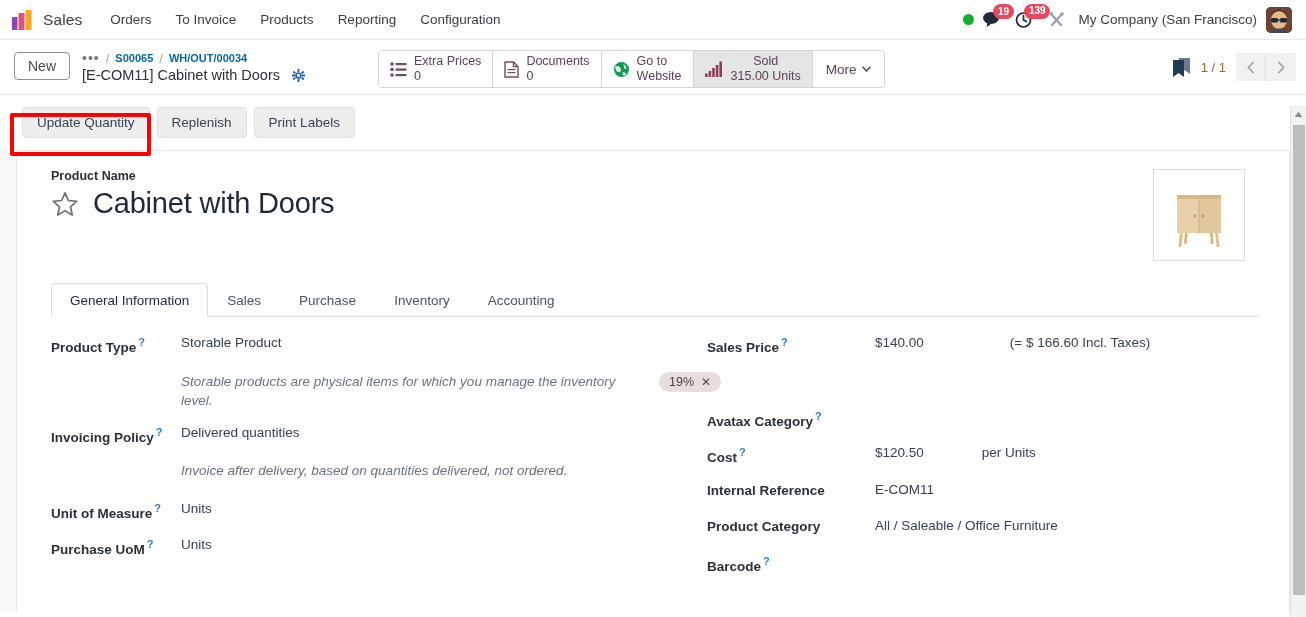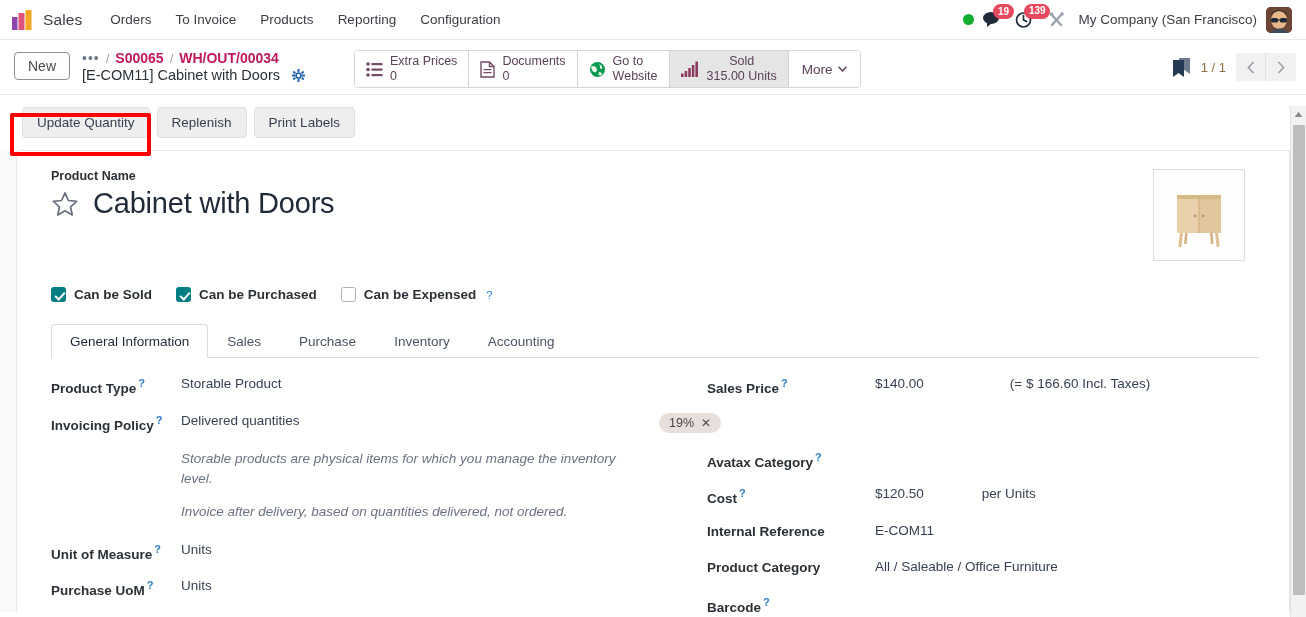--- a/index.html
+++ b/index.html
@@ -49,27 +49,27 @@
   }
   .btn-new {
     border: 1px solid #8f8f8f; background: #fff; color: #4b4b4b;
     border-radius: 4px; font-size: 14px; padding: 5px 13px;
     cursor: pointer; margin-right: 12px; margin-top: 4px;
   }
   .bc-wrap { display: flex; flex-direction: column; gap: 1px; padding-top: 2px; }
   .bc-row { display: flex; align-items: center; gap: 6px; font-size: 13px; }
   .bc-dots { color: #6c7a86; letter-spacing: 1px; font-size: 14px; cursor: pointer; }
   .bc-sep { color: #9aa3ab; }
-  .bc-link { color: #be185d; cursor: pointer; font-weight: 600; font-size: 14px; }
+  .bc-link { color: #0369a1; cursor: pointer; font-weight: 600; font-size: 11px; }
   .bc-title { font-size: 14.5px; color: #2b3137; display: flex; align-items: center; gap: 12px; }
   .gear { width: 13px; height: 13px; cursor: pointer; }
 
   
   .smart-buttons {
-    display: flex; align-items: stretch; margin-left: 49px; margin-top: 2px;
+    display: flex; align-items: stretch; margin-left: 73px; margin-top: 2px;
     border: 1px solid #d2d4d8; border-radius: 4px; overflow: hidden; height: 38px;
   }
   .sbtn {
     display: flex; align-items: center; gap: 7px;
     padding: 0 11px; border-right: 1px solid #d2d4d8;
     background: #fff; cursor: pointer; color: #5c4259;
   }
   .sbtn:last-child { border-right: none; }
   .sbtn.hovered { background: #e5e5e5; text-align: center; }
   .sbtn-text { display: flex; flex-direction: column; line-height: 1.18; }
@@ -392,64 +392,49 @@
             <circle cx="36" cy="41" r="1.4" fill="#b99a6d"></circle>
             <circle cx="44" cy="41" r="1.4" fill="#b99a6d"></circle>
             <rect x="21" y="58" width="3" height="14" fill="#dcbf93" transform="rotate(7 22 58)"></rect>
             <rect x="56" y="58" width="3" height="14" fill="#dcbf93" transform="rotate(-7 57 58)"></rect>
             <rect x="26" y="58" width="2.6" height="11" fill="#d3b283" transform="rotate(5 27 58)"></rect>
             <rect x="51" y="58" width="2.6" height="11" fill="#d3b283" transform="rotate(-5 52 58)"></rect>
           </svg>
         </div>
       </div>
 
-      <div class="checks">
-        <label class="chk-item">
-          <span class="chk on"></span>
-          <span class="chk-label">Can be Sold</span>
-        </label>
-        <label class="chk-item">
-          <span class="chk on"></span>
-          <span class="chk-label">Can be Purchased</span>
-        </label>
-        <label class="chk-item">
-          <span class="chk"></span>
-          <span class="chk-label">Can be Expensed</span>
-          <span class="qmark">?</span>
-        </label>
-      </div>
 
       <div class="tabs">
         <div class="tab active">General Information</div>
         <div class="tab">Sales</div>
         <div class="tab">Purchase</div>
         <div class="tab">Inventory</div>
         <div class="tab">Accounting</div>
       </div>
 
       <div class="form">
 
         <div class="col left">
           <div class="frow">
             <div class="flabel">
               <span>Product Type</span><span class="qmark">?</span>
             </div>
             <div class="fvalue">Storable Product</div>
           </div>
 
-          <div class="frow">
-            <div class="flabel">
-              <span>Invoicing Policy</span><span class="qmark">?</span>
-            </div>
-            <div class="fvalue">Delivered quantities</div>
-          </div>
-
           <div class="frow" style="margin-bottom:14px;">
             <div class="flabel"></div>
             <div class="fvalue muted-italic">Storable products are physical items for which you manage the inventory level.</div>
+          </div>
+
+          <div class="frow">
+            <div class="flabel">
+              <span>Invoicing Policy</span><span class="qmark">?</span>
+            </div>
+            <div class="fvalue">Delivered quantities</div>
           </div>
 
           <div class="frow" style="margin-bottom:20px;">
             <div class="flabel"></div>
             <div class="fvalue muted-italic">Invoice after delivery, based on quantities delivered, not ordered.</div>
           </div>
 
           <div class="frow">
             <div class="flabel">
               <span>Unit of Measure</span><span class="qmark">?</span>

